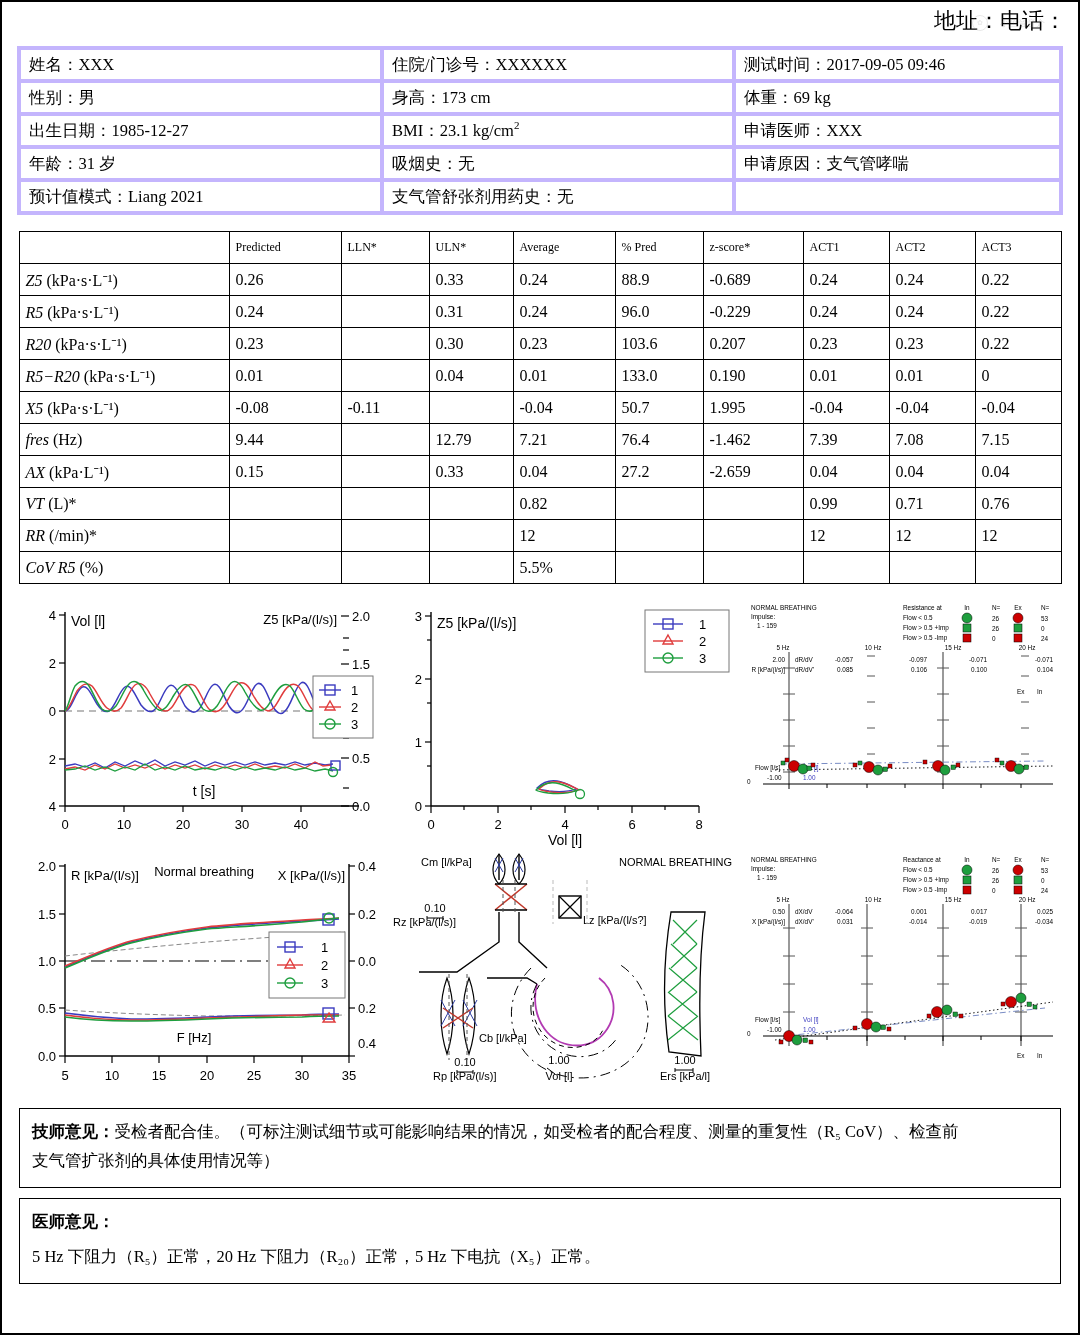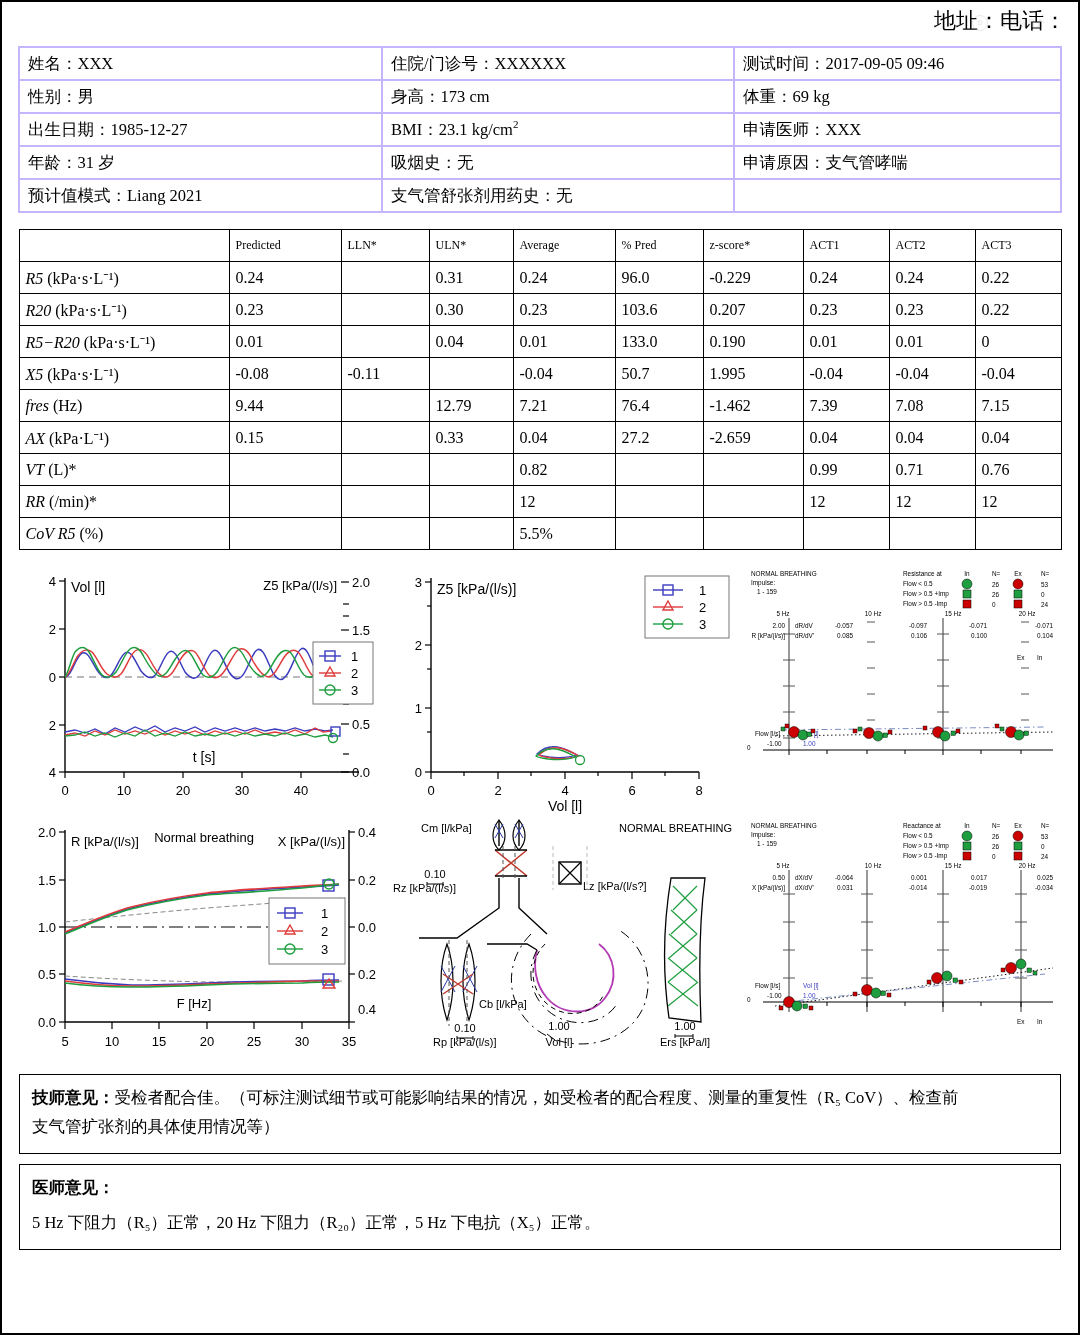--- a/index.html
+++ b/index.html
@@ -31,21 +31,21 @@
     display:flex; justify-content:flex-end;
     padding:4px 12px 10px 3px; font-size:22px;
   }
 
   
   .info-table{
     width:1042px; margin:0 auto; border-collapse:collapse;
     table-layout:fixed;
   }
   .info-table td{
-    border:2px solid #c4b5fd; height:33px;
+    border:4px solid #c4b5fd; height:33px;
     padding:2px 8px; font-size:16.5px; vertical-align:middle;
     white-space:nowrap; overflow:hidden;
   }
   .info-table td.c1{ width:363px; }
   .info-table td.c2{ width:352px; }
   .info-table td.c3{ width:327px; }
   sup{ font-size:11px; vertical-align:super; }
 
   
   .res-wrap{ padding:16px 0 0 0; }
@@ -164,20 +164,32 @@
           <th>Average</th>
           <th>% Pred</th>
           <th>z-score*</th>
           <th>ACT1</th>
           <th>ACT2</th>
           <th>ACT3</th>
         </tr>
       </thead>
       <tbody id="res-body">
           <tr>
+            <td><i class="it">Z5</i> (kPa·s·L⁻¹)</td>
+            <td>0.26</td>
+            <td></td>
+            <td>0.33</td>
+            <td>0.24</td>
+            <td>88.9</td>
+            <td>-0.689</td>
+            <td>0.24</td>
+            <td>0.24</td>
+            <td>0.22</td>
+          </tr>
+          <tr>
             <td><i class="it">R5</i> (kPa·s·L⁻¹)</td>
             <td>0.24</td>
             <td></td>
             <td>0.31</td>
             <td>0.24</td>
             <td>96.0</td>
             <td>-0.229</td>
             <td>0.24</td>
             <td>0.24</td>
             <td>0.22</td>

